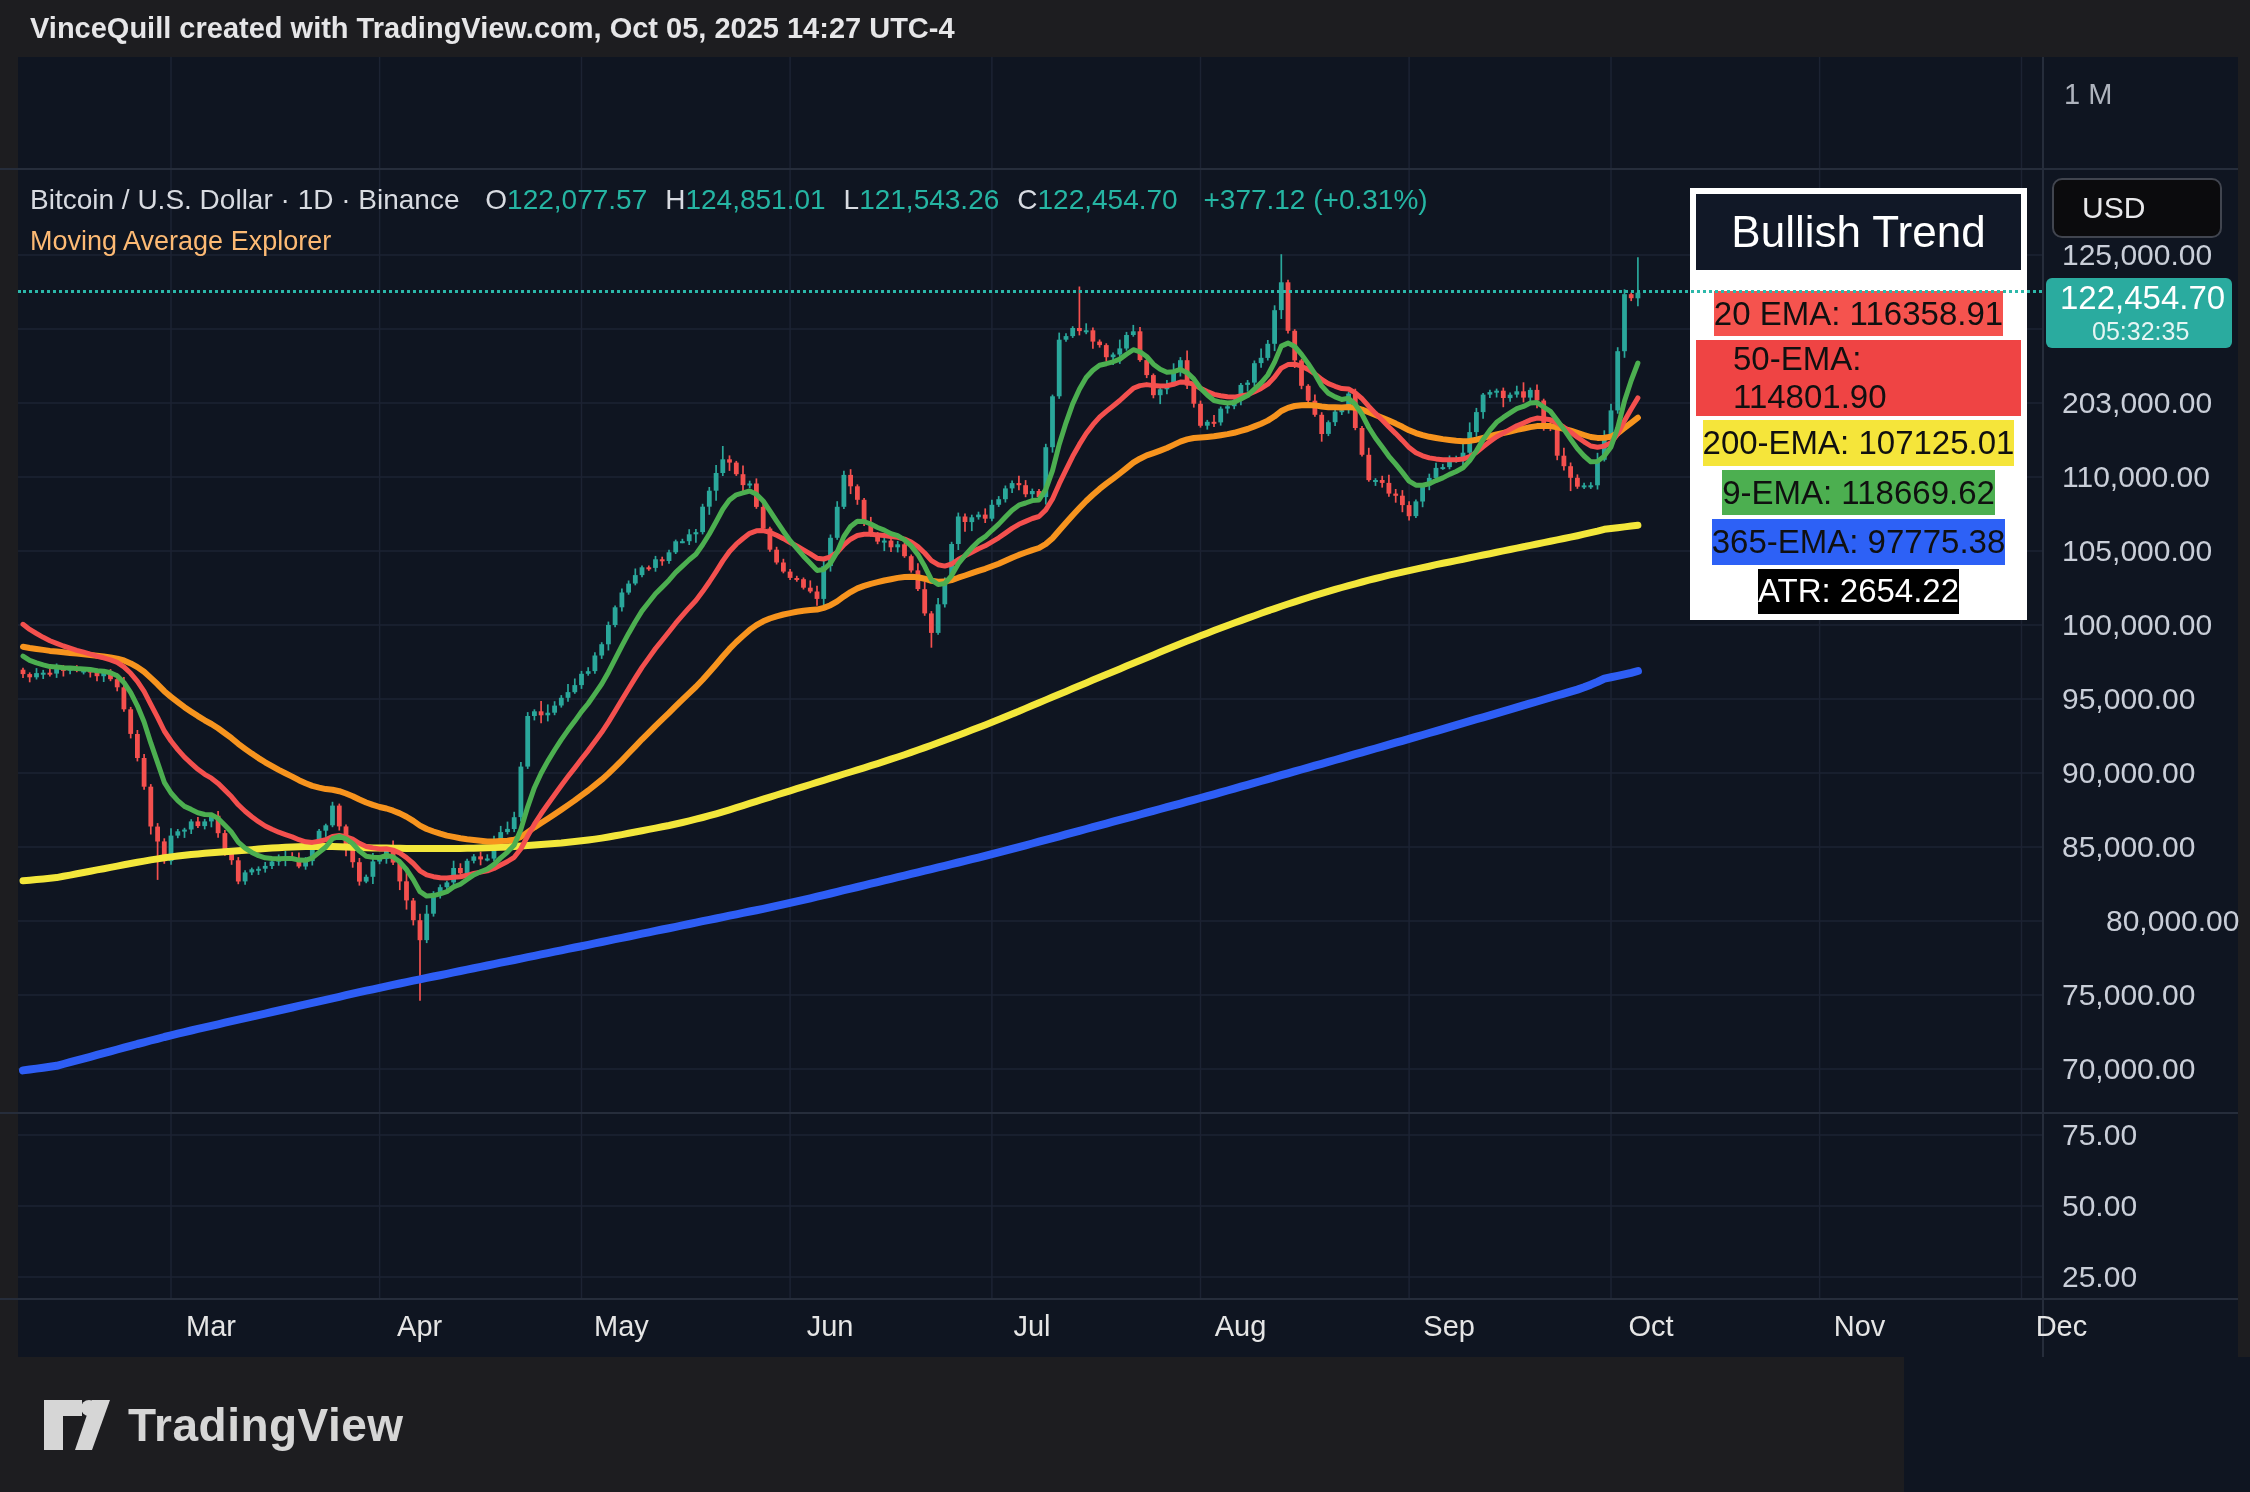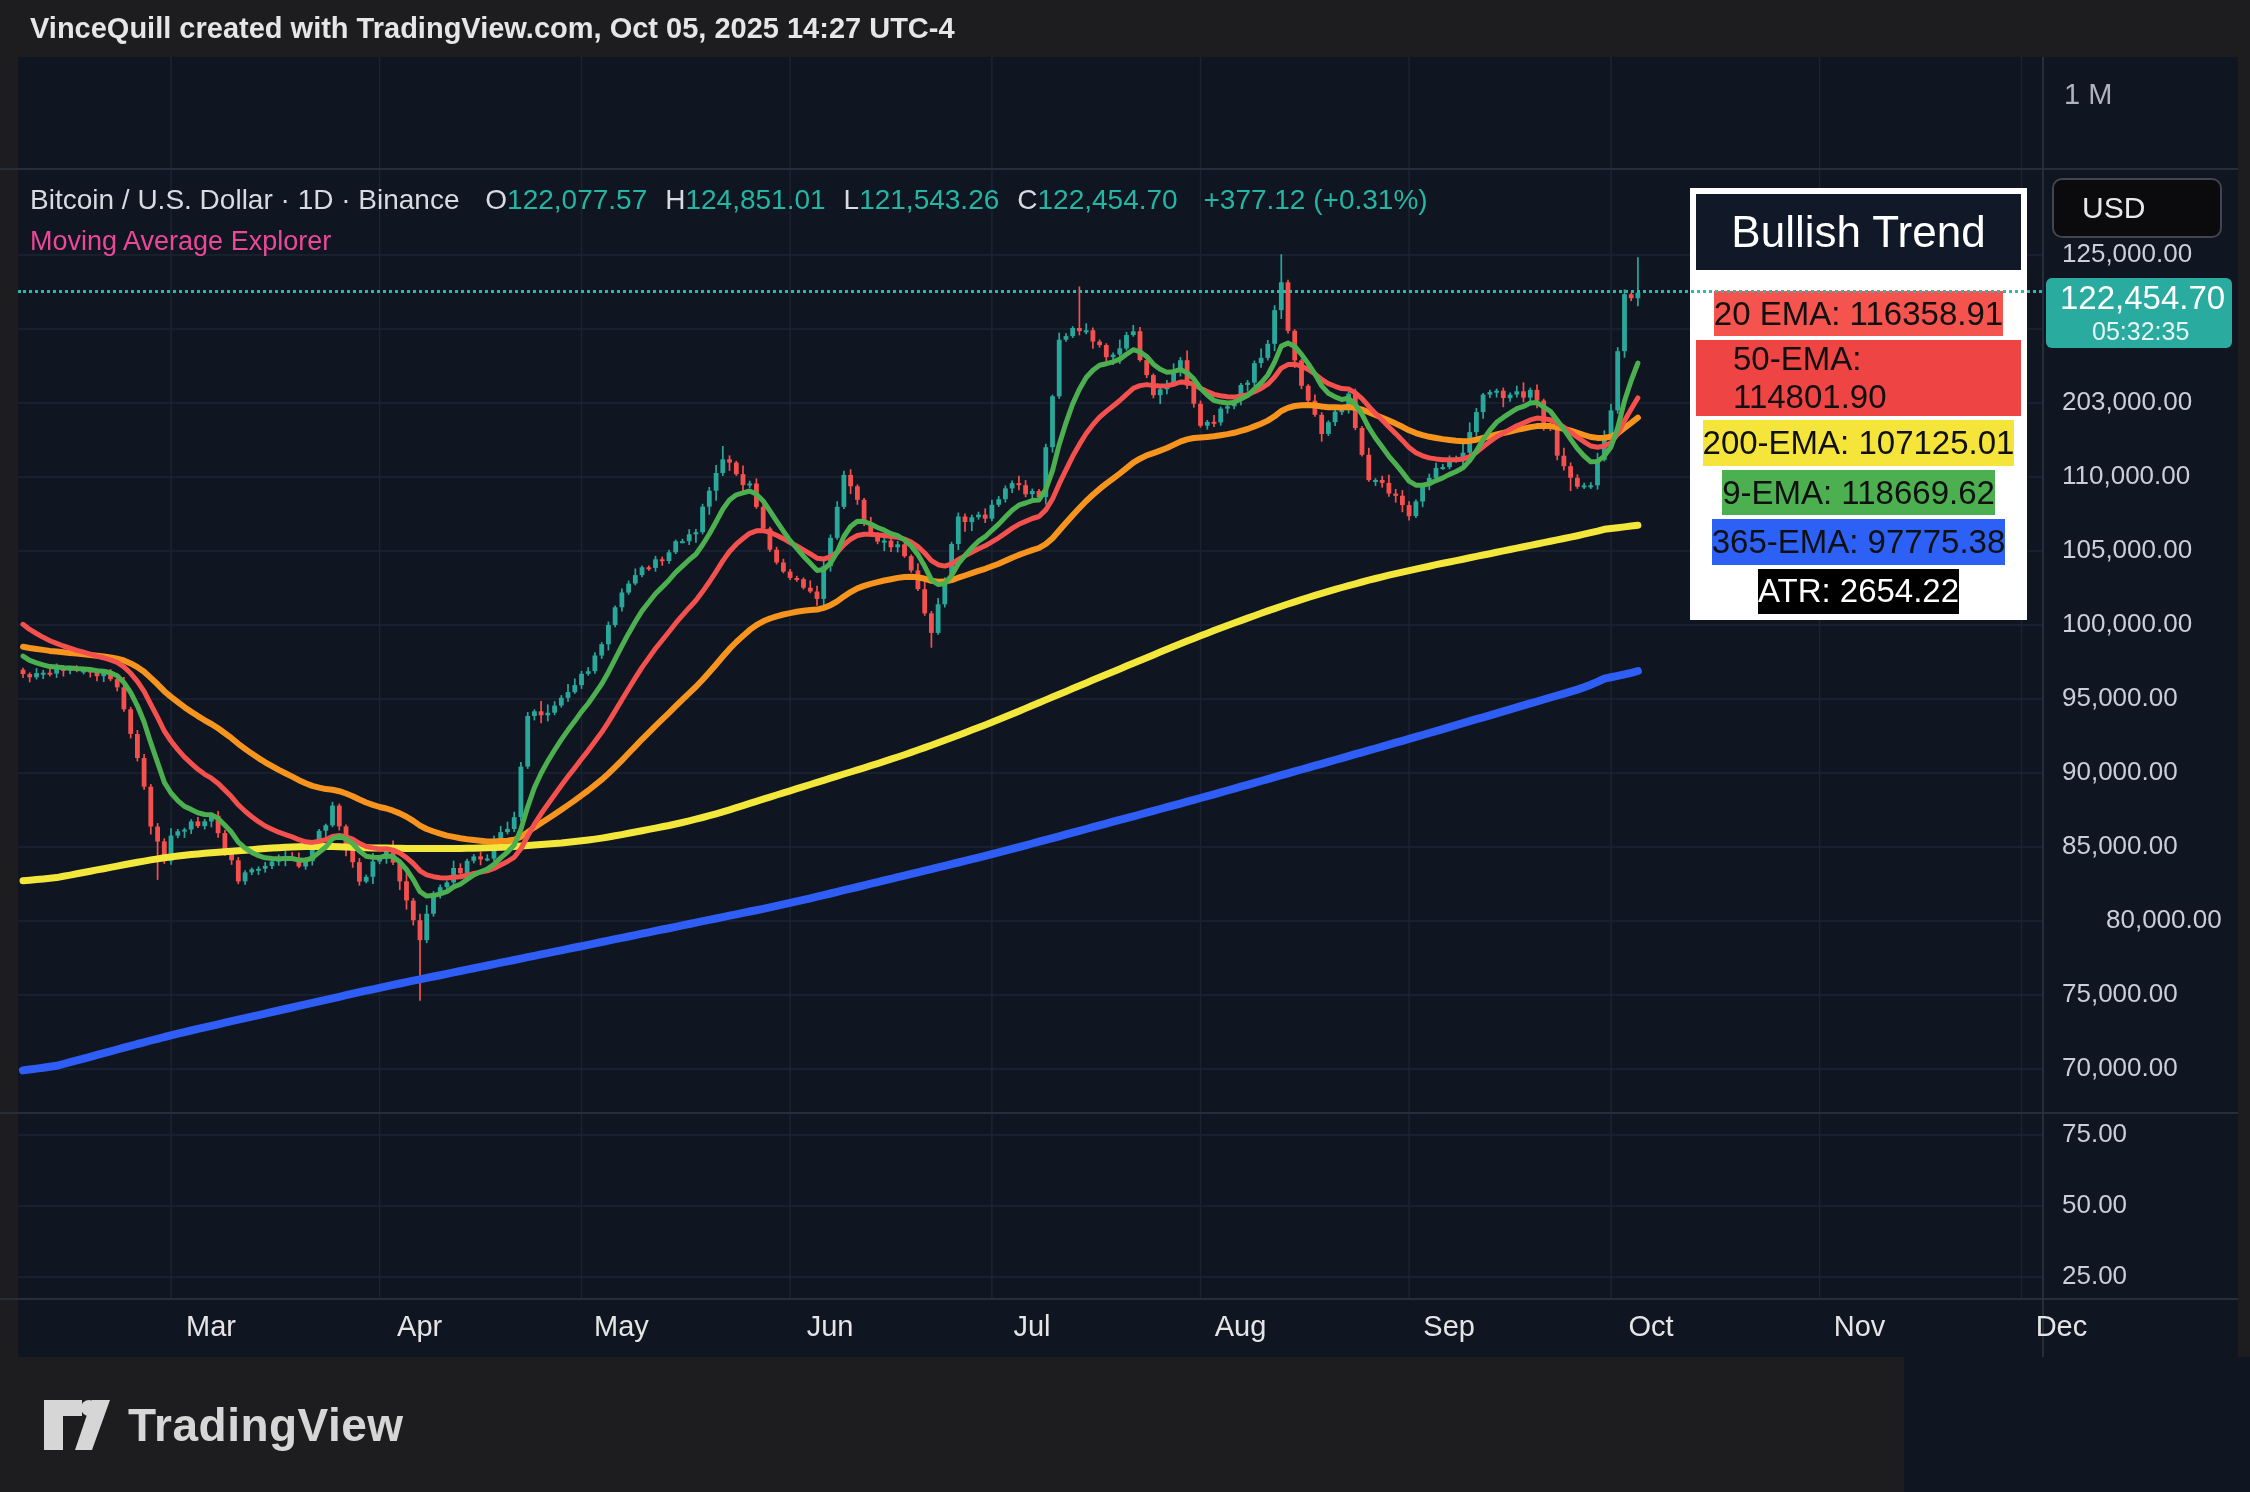--- a/index.html
+++ b/index.html
@@ -10,32 +10,32 @@
             box-sizing:border-box;z-index:7;}
   .strip{position:absolute;background:#1d1d20;z-index:2;}
   #chart-svg{position:absolute;left:0;top:0;z-index:1;}
   .hline{position:absolute;left:0;width:2238px;height:2px;background:#262d3b;z-index:2;}
   .vline{position:absolute;left:2042px;top:57px;width:2px;height:1300px;background:#262d3b;z-index:2;}
   .legend{position:absolute;left:30px;top:184px;z-index:3;}
   .legend-line1{font-size:28px;color:#d8dbe1;white-space:nowrap;}
   .legend .og{margin-left:18px;}
   .legend .val{color:#25b5a3;}
   .legend .chg{margin-left:18px;color:#25b5a3;}
-  .legend-line2{margin-top:10px;font-size:27px;color:#ec4899;}
+  .legend-line2{margin-top:10px;font-size:27px;color:#fdba74;}
   .panel{position:absolute;left:1690px;top:188px;width:337px;height:432px;background:#ffffff;
          border:3px solid #ffffff;box-sizing:border-box;display:flex;flex-direction:column;
          gap:21px;padding:3px;z-index:4;}
   .panel-title{flex:none;height:76px;background:#111827;color:#ffffff;font-size:44px;
                display:flex;align-items:center;justify-content:center;}
   .panel-rows{flex:1;display:flex;flex-direction:column;gap:4px;align-items:center;}
   .panel-row{flex:1;display:flex;align-items:center;justify-content:center;
              font-size:33px;font-weight:500;}
   .close-line{position:absolute;left:18px;top:290px;width:2024px;height:0;
               border-top:3px dotted #2cb8aa;z-index:5;}
-  .ptick,.ltick{position:absolute;left:2062px;color:#c9ced8;font-size:26px;z-index:6;white-space:nowrap;}
+  .ptick,.ltick{position:absolute;left:2062px;color:#c9ced8;font-size:30px;z-index:6;white-space:nowrap;}
   .mtick{position:absolute;color:#e5e5e5;font-size:29px;z-index:2;transform:translateX(-50%);white-space:nowrap;margin-left:40px;}
   .pane-label{position:absolute;left:2064px;top:78px;color:#aeb3bd;font-size:29px;z-index:6;}
   .usd-btn{position:absolute;left:2052px;top:178px;width:170px;height:60px;background:#0b0b0d;
            border:2px solid #41454f;border-radius:10px;color:#e8e8ea;font-size:30px;
            font-family:"Liberation Sans",sans-serif;text-align:left;padding-left:28px;z-index:6;}
   .badge{position:absolute;left:2046px;top:278px;width:186px;height:70px;background:#2aab9f;
          border-radius:6px;color:#ffffff;padding:2px 0 0 14px;box-sizing:border-box;z-index:6;}
   .badge-price{font-size:33px;line-height:36px;}
   .badge-count{font-size:25px;line-height:30px;color:rgba(255,255,255,.88);margin-left:32px;}
   .footer{position:absolute;left:0;top:1357px;width:1904px;height:135px;background:#1d1d20;

